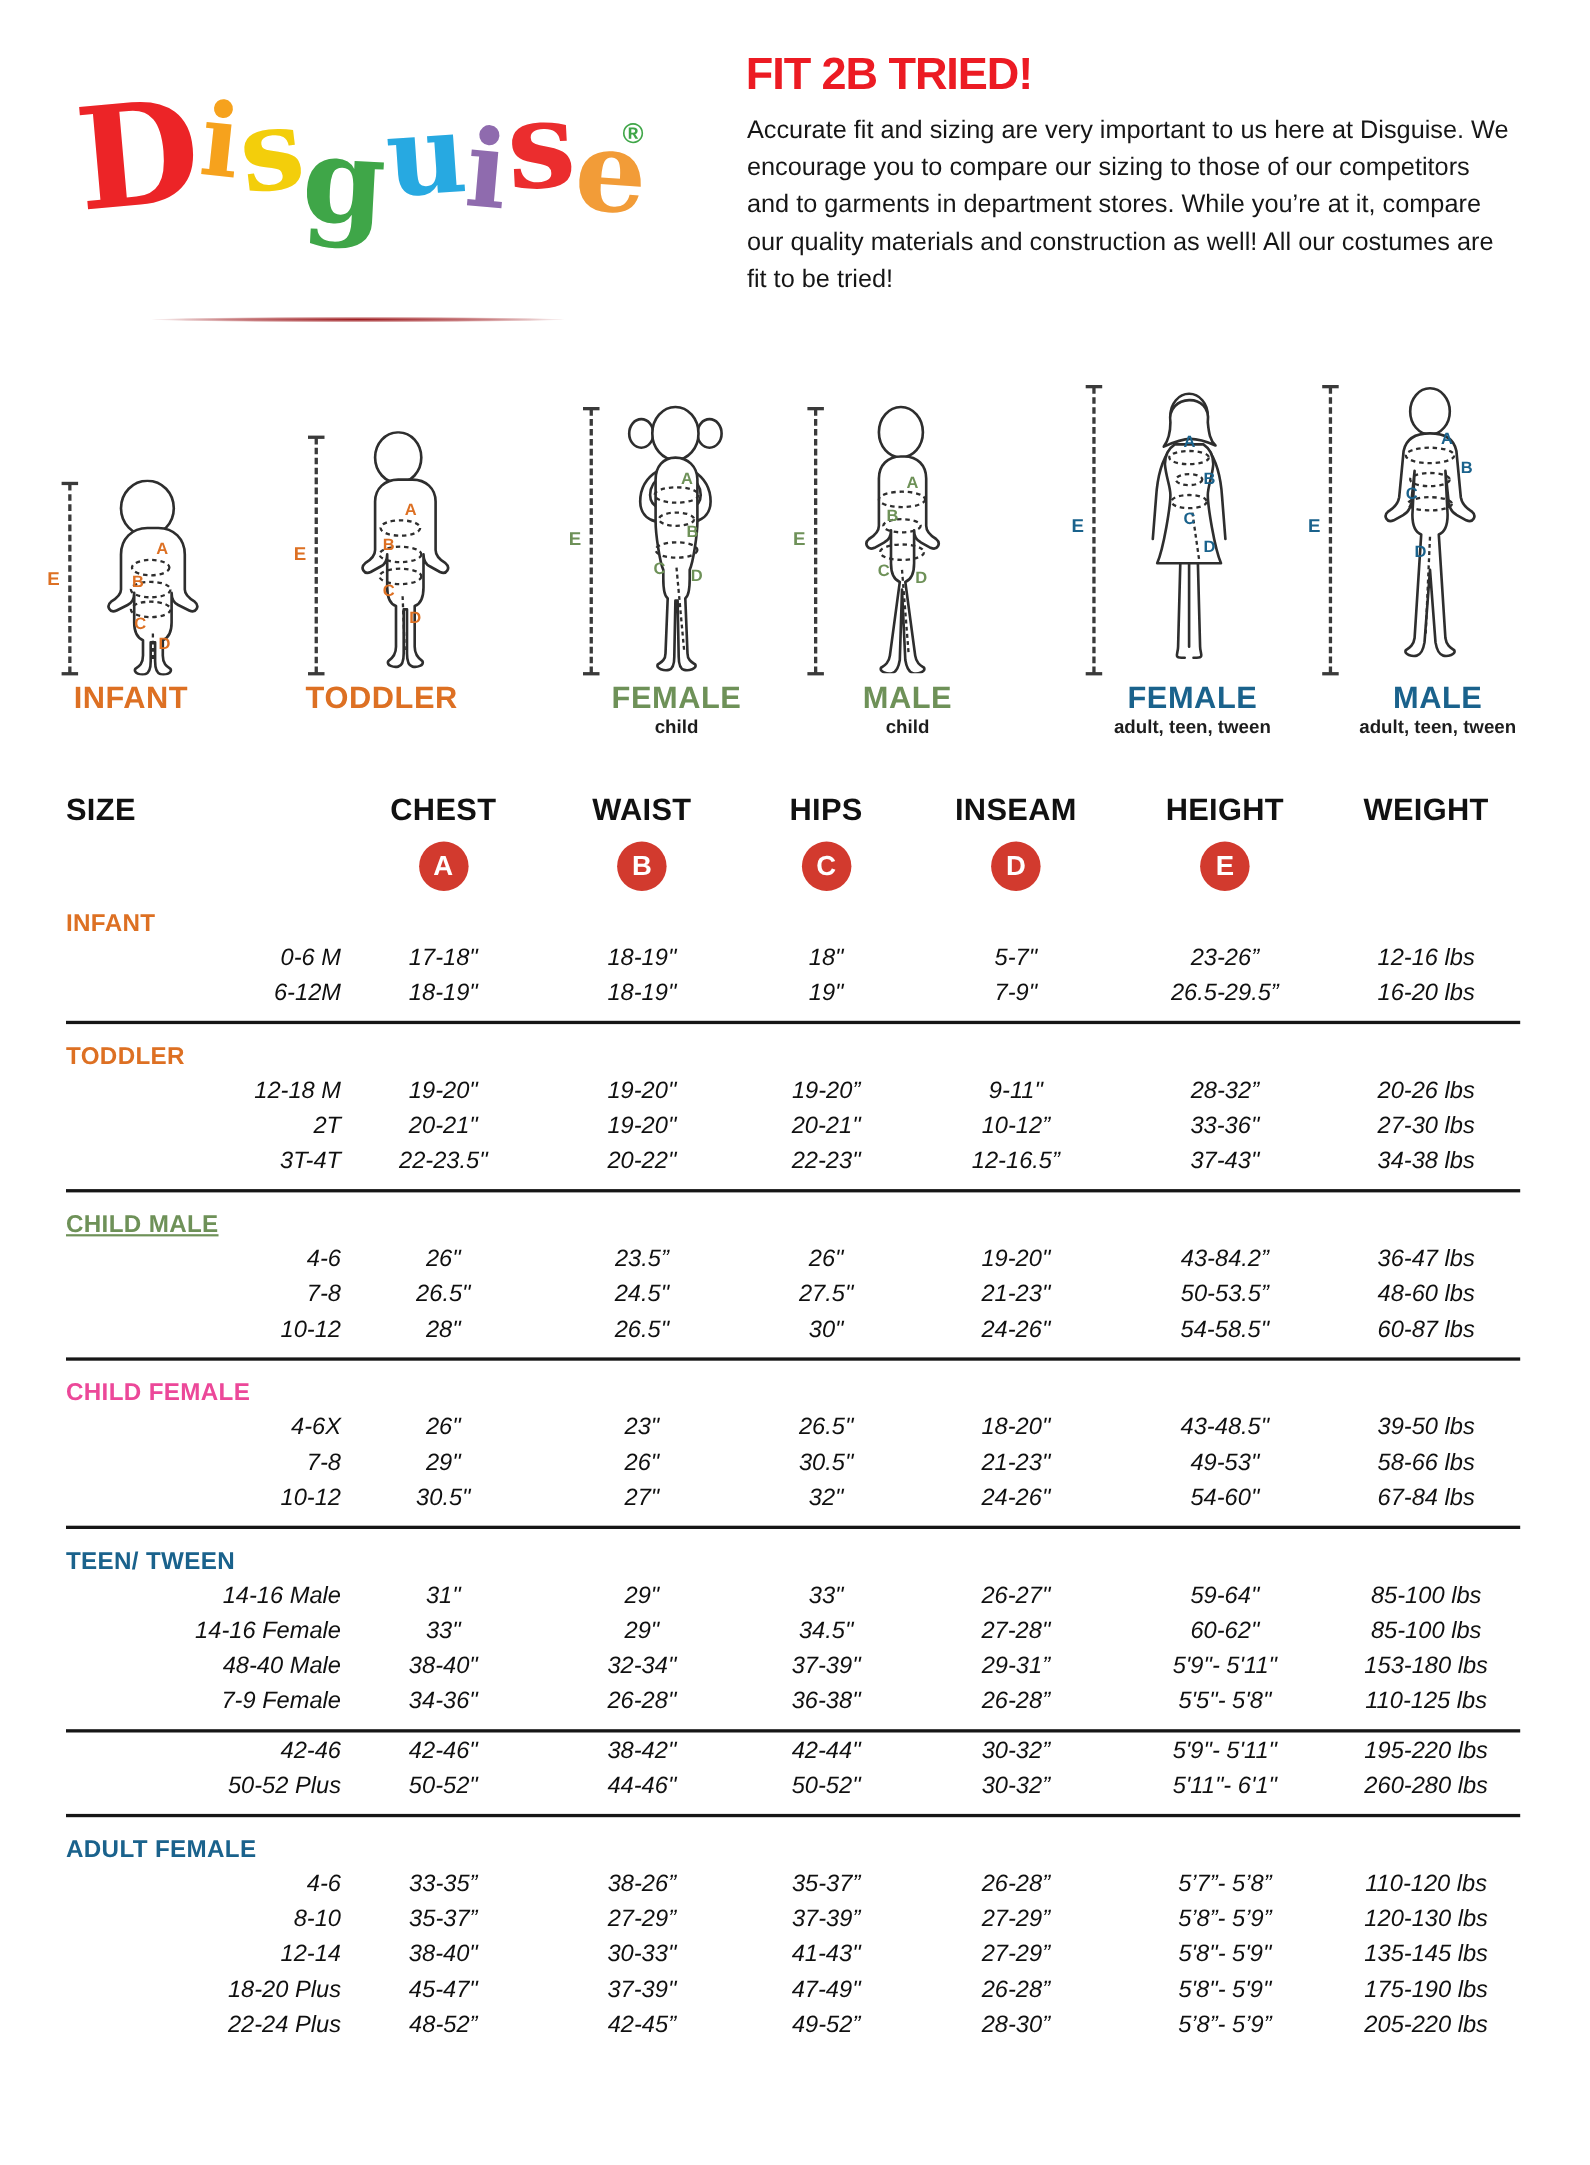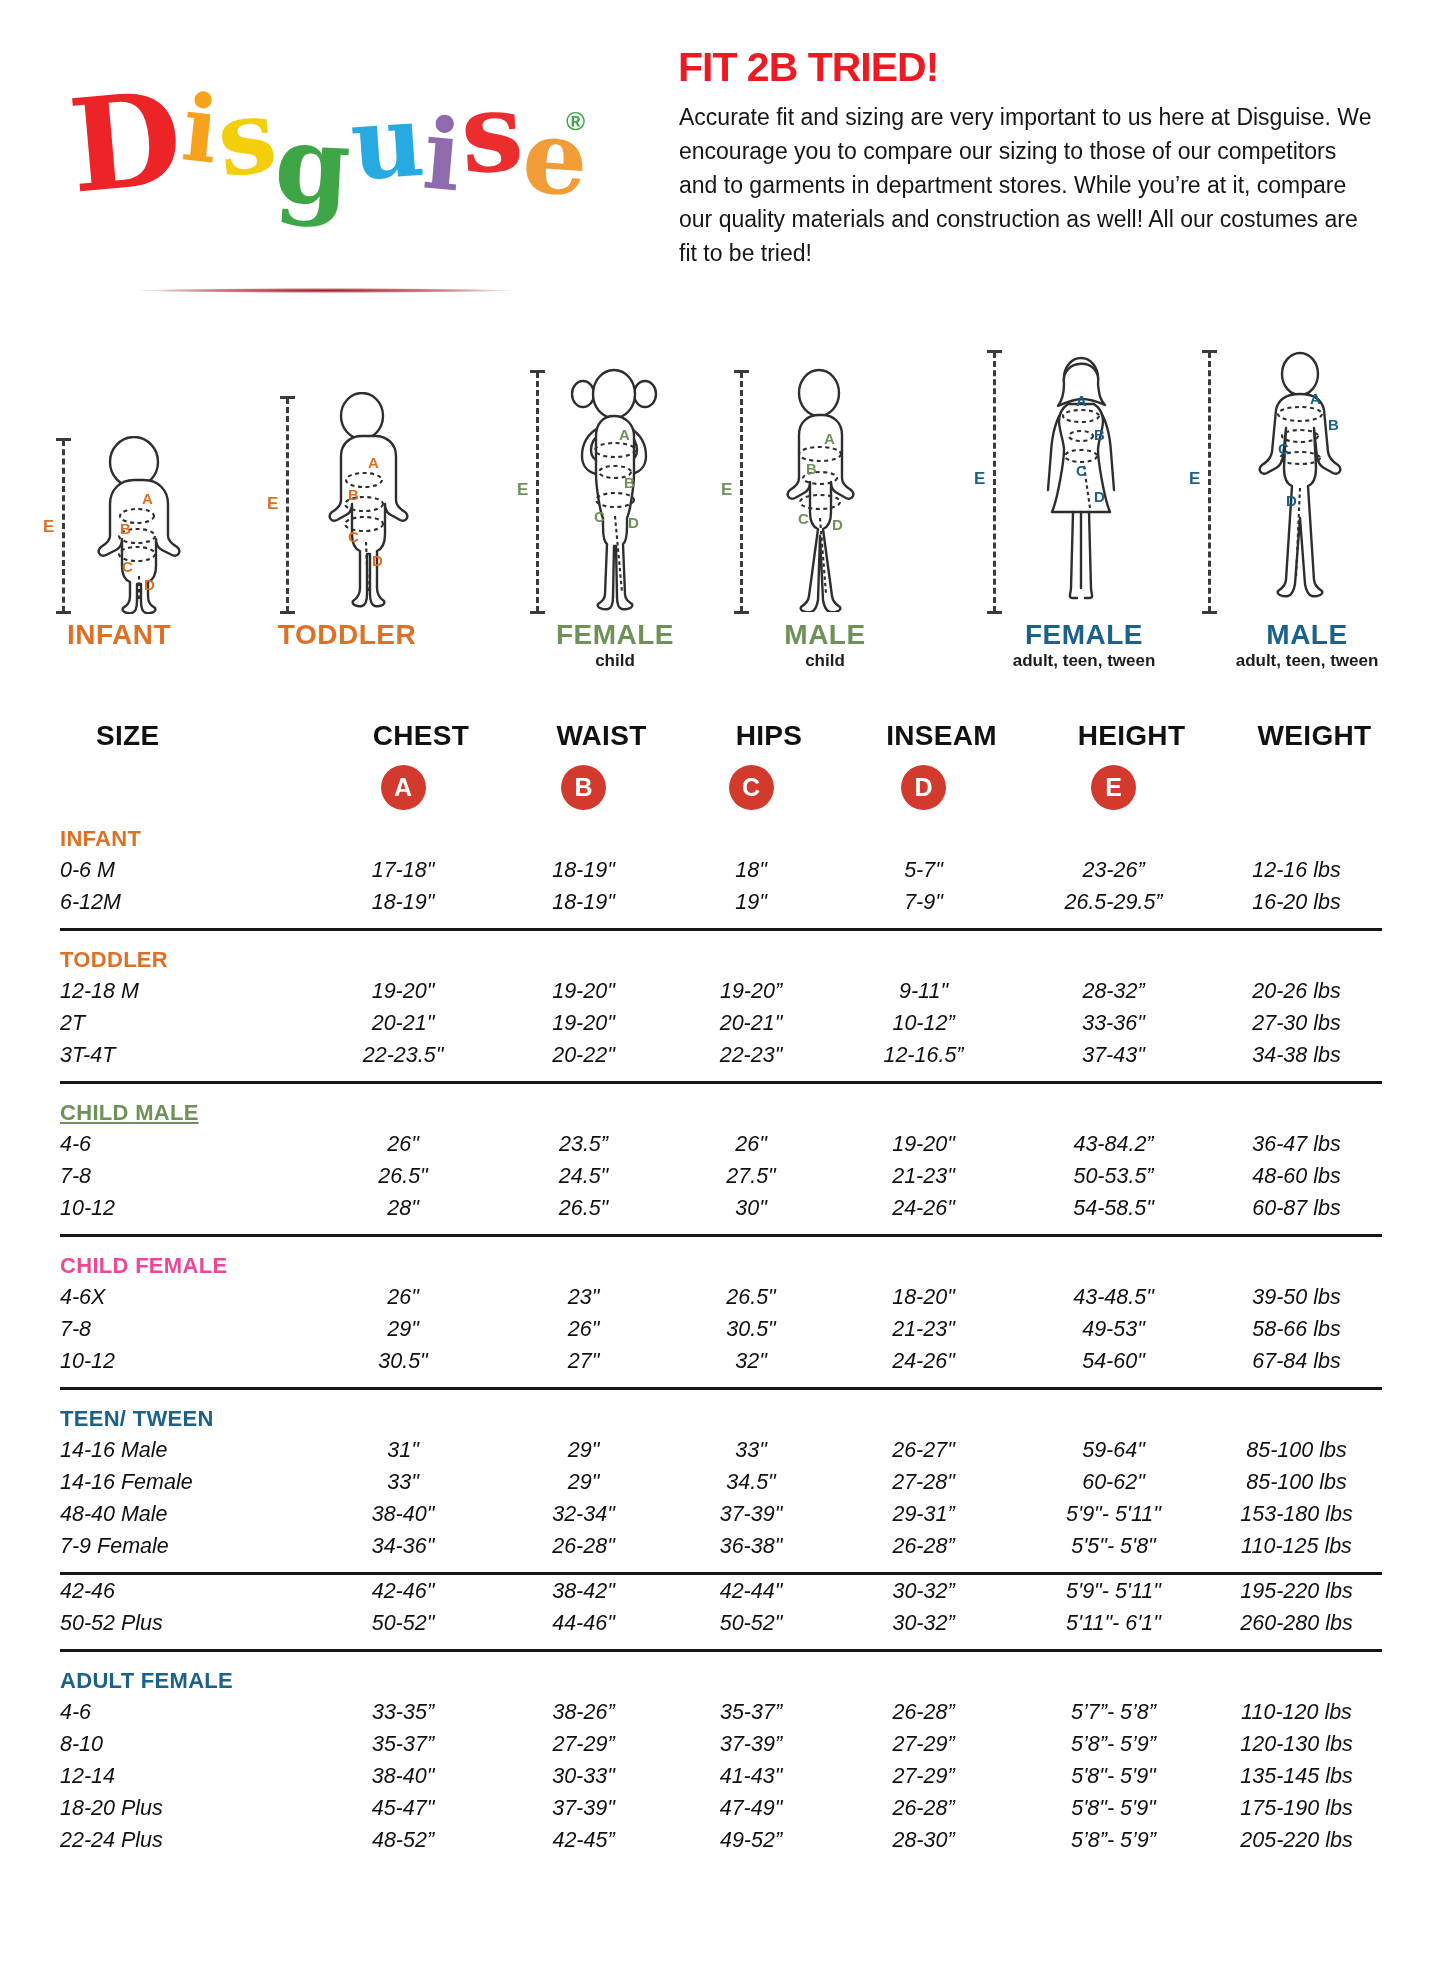--- a/index.html
+++ b/index.html
@@ -38,29 +38,29 @@
   .fig-svg line.dinseam{stroke:#2e2e2e;stroke-width:2.1;stroke-dasharray:3.5 3;}
   .fig-svg text{font-family:"Liberation Sans",sans-serif;font-weight:bold;font-size:15px;fill:var(--figc);}
   .figlabel{position:absolute;top:619px;width:240px;text-align:center;font-weight:bold;
             font-size:28px;letter-spacing:.5px;color:var(--figc);}
   .figsub{position:absolute;top:651px;width:240px;text-align:center;font-weight:bold;font-size:17px;color:#1d1d1d;}
 
   
   #size-table{position:absolute;left:60px;top:718px;width:1322px;}
   .trow{display:grid;grid-template-columns:250px 186px 175px 160px 185px 195px 171px;align-items:center;}
   .thead{font-weight:bold;font-size:28px;height:36px;letter-spacing:.3px;}
-  .thead span{text-align:center;margin-left:36px;}
+  .thead span{text-align:center;}
   .thead span:first-child{text-align:left;}
   .tbadges{margin-top:10px;height:46px;}
   .badge{width:45px;height:45px;border-radius:50%;background:var(--badge,#D23A2E);color:#fff;
          font-weight:bold;font-size:25px;display:flex;align-items:center;justify-content:center;margin:0 auto;}
   .sec-head{margin-top:14px;height:30px;line-height:30px;font-weight:bold;font-size:22px;letter-spacing:.3px;}
   .tdata{height:32px;font-size:21.5px;font-style:italic;color:#101010;}
   .tdata .c{text-align:center;}
-  .tdata .c.size{text-align:left;}
+  .tdata .c.size{text-align:right;}
   .sep{margin-top:10px;border-top:3px solid #161616;}
 </style>
 </head>
 <body>
 
 <div id="page">
 
   <div id="logo">
     <span id="logo-letters"><span class="lg l0" style="color: rgb(236, 36, 39);">D</span><span class="lg l1" style="color: rgb(246, 162, 29);">i</span><span class="lg l2" style="color: rgb(243, 206, 11);">s</span><span class="lg l3" style="color: rgb(63, 166, 72);">g</span><span class="lg l4" style="color: rgb(39, 169, 225);">u</span><span class="lg l5" style="color: rgb(143, 107, 174);">i</span><span class="lg l6" style="color: rgb(235, 45, 46);">s</span><span class="lg l7" style="color: rgb(242, 156, 56);">e</span></span>
     <span id="regmark" style="color: rgb(63, 166, 72);">®</span>

